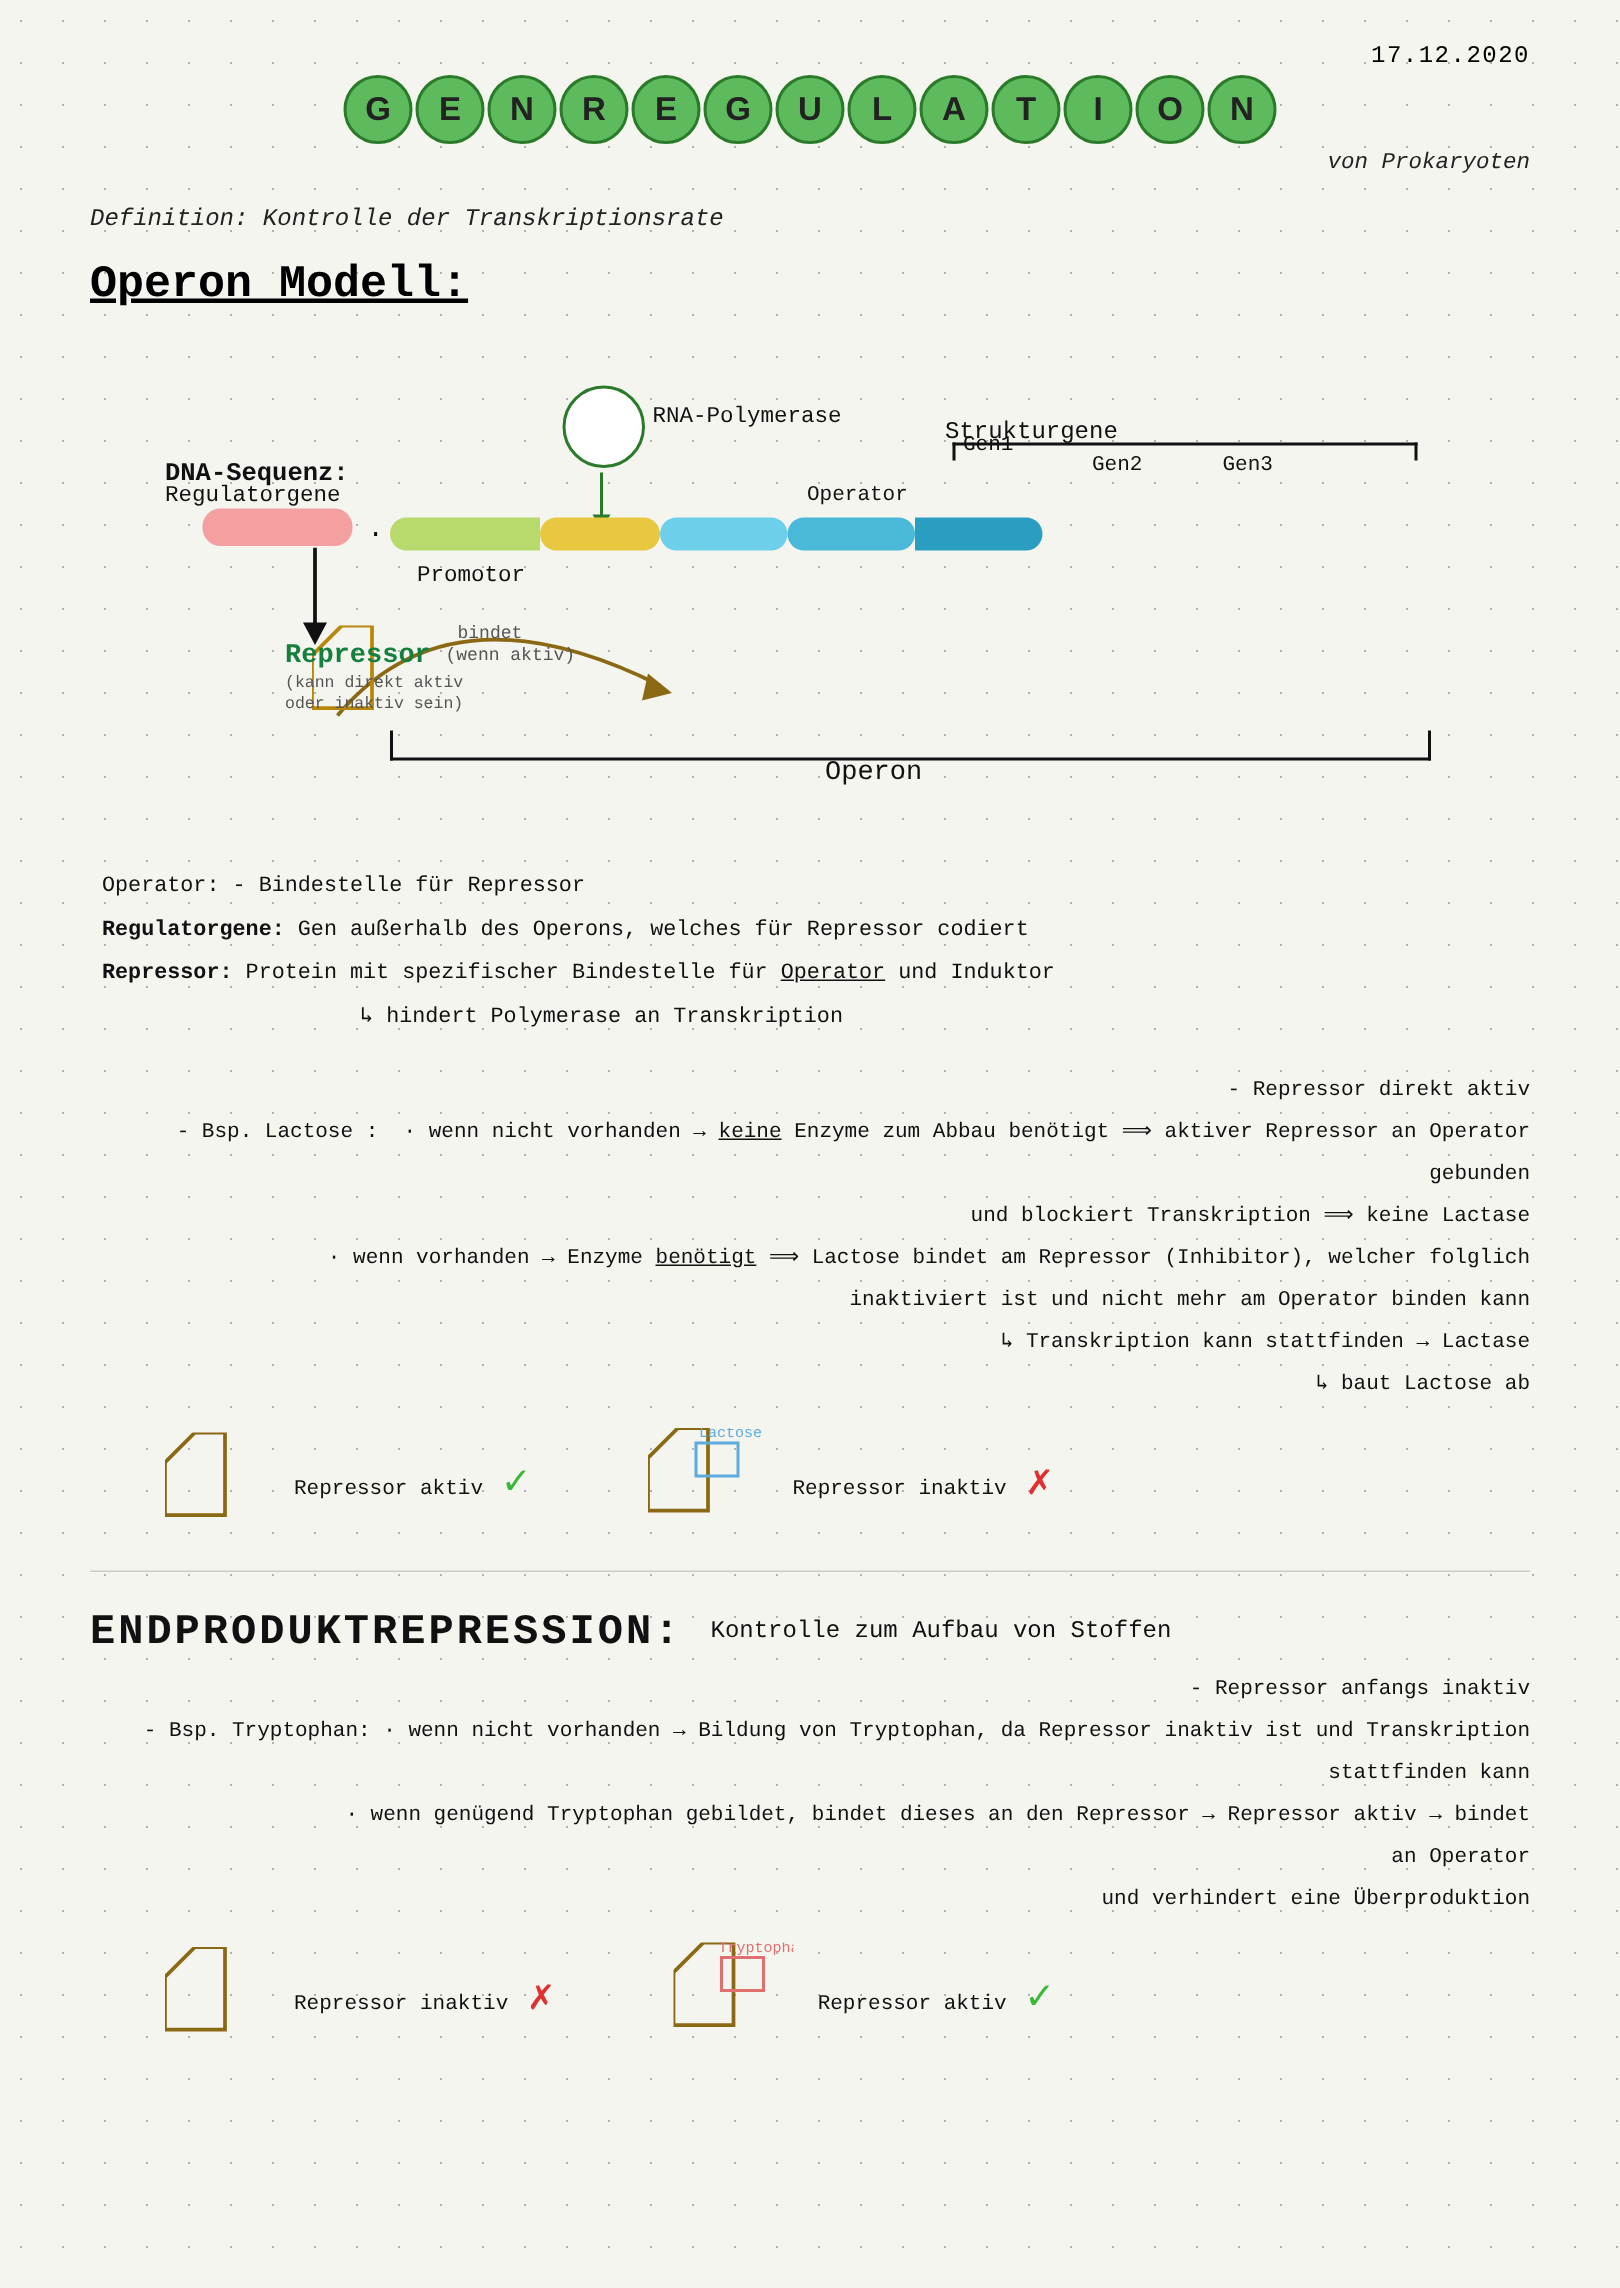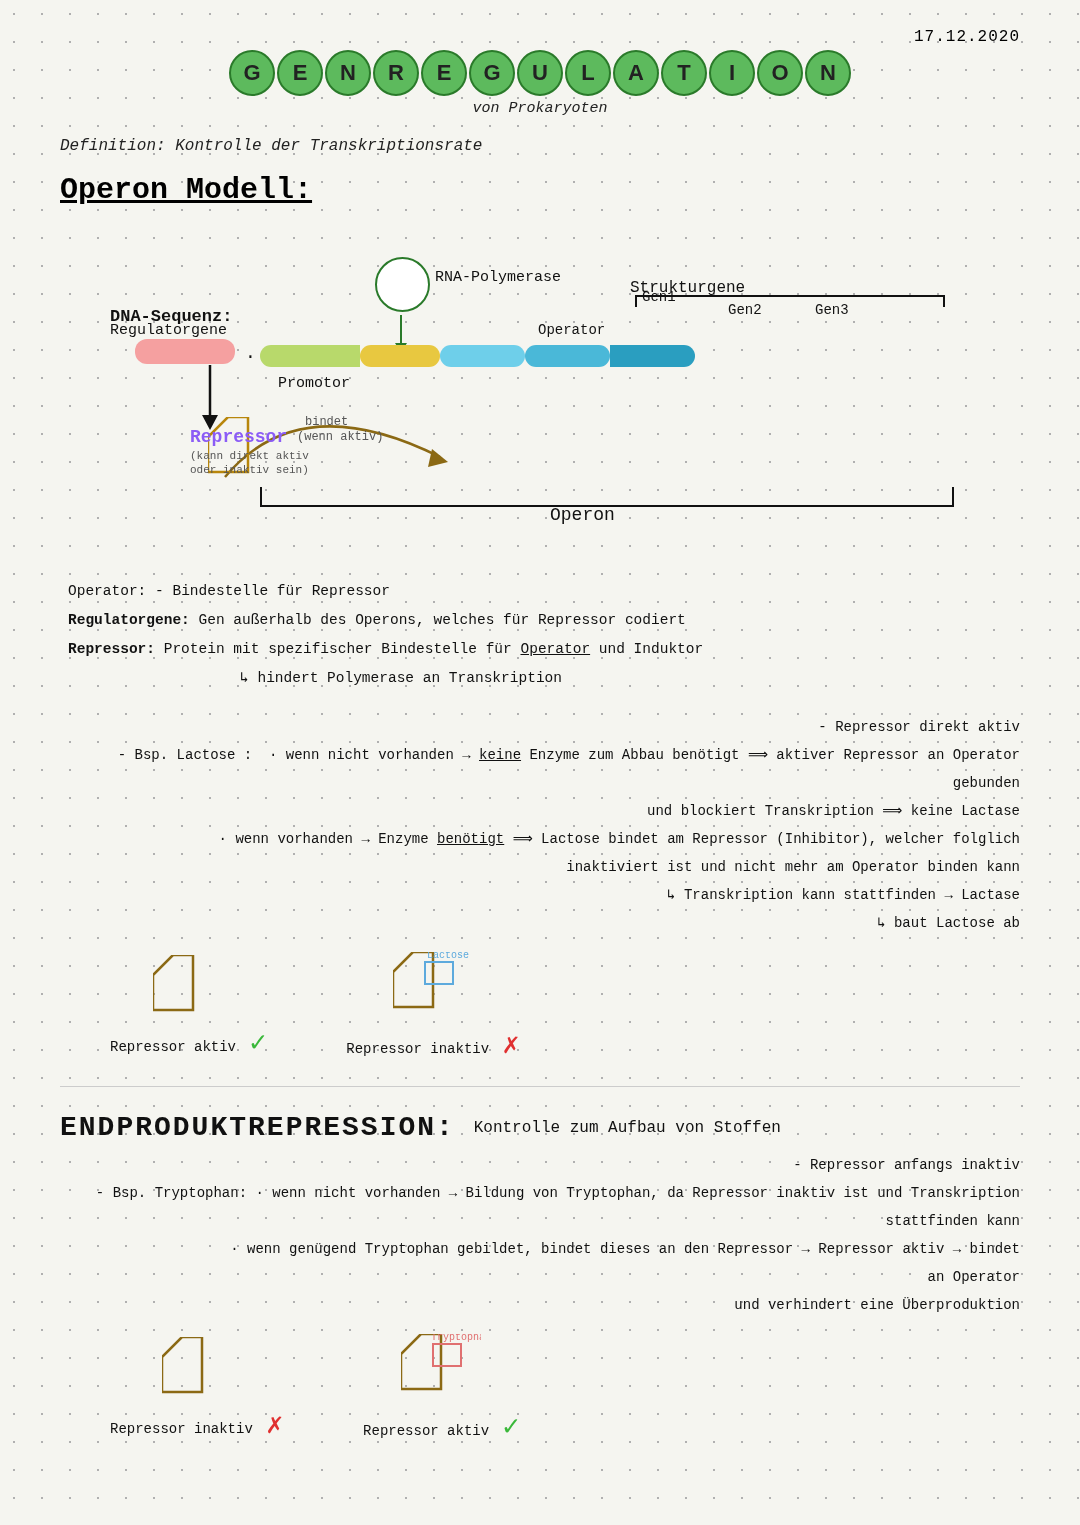--- a/index.html
+++ b/index.html
@@ -44,21 +44,21 @@
       justify-content: center;
       font-size: 22px;
       font-weight: 900;
       font-family: Arial Black, sans-serif;
       color: #222;
       border: 2.5px solid #2a7a2a;
       letter-spacing: 0;
     }
 
     .subtitle-row {
-      text-align: center;
+      text-align: right;
       font-size: 15px;
       font-style: italic;
       font-family: 'Courier New', monospace;
       margin-bottom: 20px;
       color: #222;
     }
 
     .definition-line {
       font-size: 16px;
       font-family: 'Courier New', monospace;
@@ -224,21 +224,21 @@
     .gen3-label { position: absolute; left: 755px; top: 75px; font-size: 14px; font-family: 'Courier New', monospace; color: #111; }
     .operator-label { position: absolute; left: 478px; top: 95px; font-size: 14px; font-family: 'Courier New', monospace; color: #111; }
 
     .repressor-label-main {
       position: absolute;
       left: 130px;
       top: 200px;
       font-size: 18px;
       font-family: 'Courier New', monospace;
       font-weight: bold;
-      color: #8b5cf6;
+      color: #15803d;
     }
 
     .repressor-sublabel {
       position: absolute;
       left: 130px;
       top: 222px;
       font-size: 11px;
       font-family: 'Courier New', monospace;
       color: #555;
       line-height: 1.3;
@@ -325,23 +325,23 @@
 
     .diagram-row {
       display: flex;
       align-items: center;
       gap: 80px;
       margin: 15px 0 5px 50px;
     }
 
     .repressor-diagram {
       display: flex;
-      flex-direction: column;
+      flex-direction: row;
       align-items: center;
-      gap: 5px;
+      gap: 16px;
     }
 
     .rep-label-below {
       font-size: 14px;
       font-family: 'Courier New', monospace;
       color: #111;
       text-align: center;
     }
 
     .checkmark {

